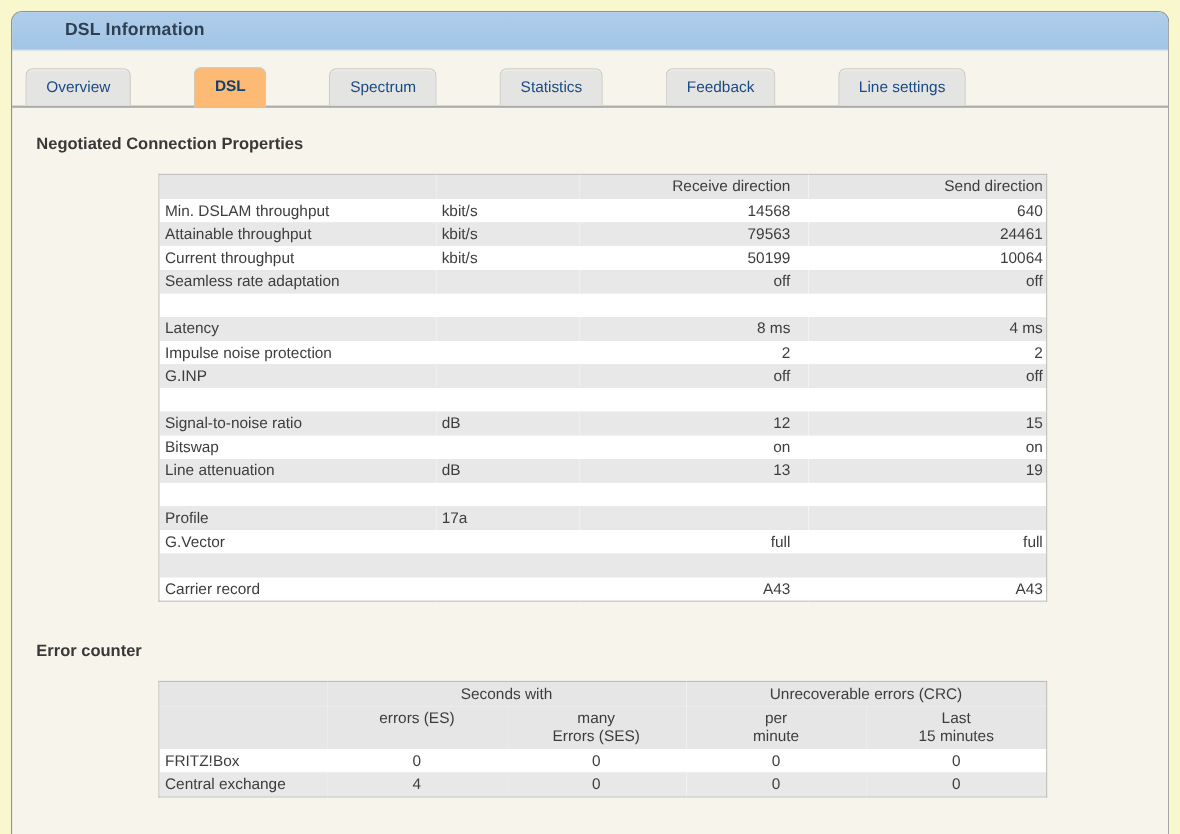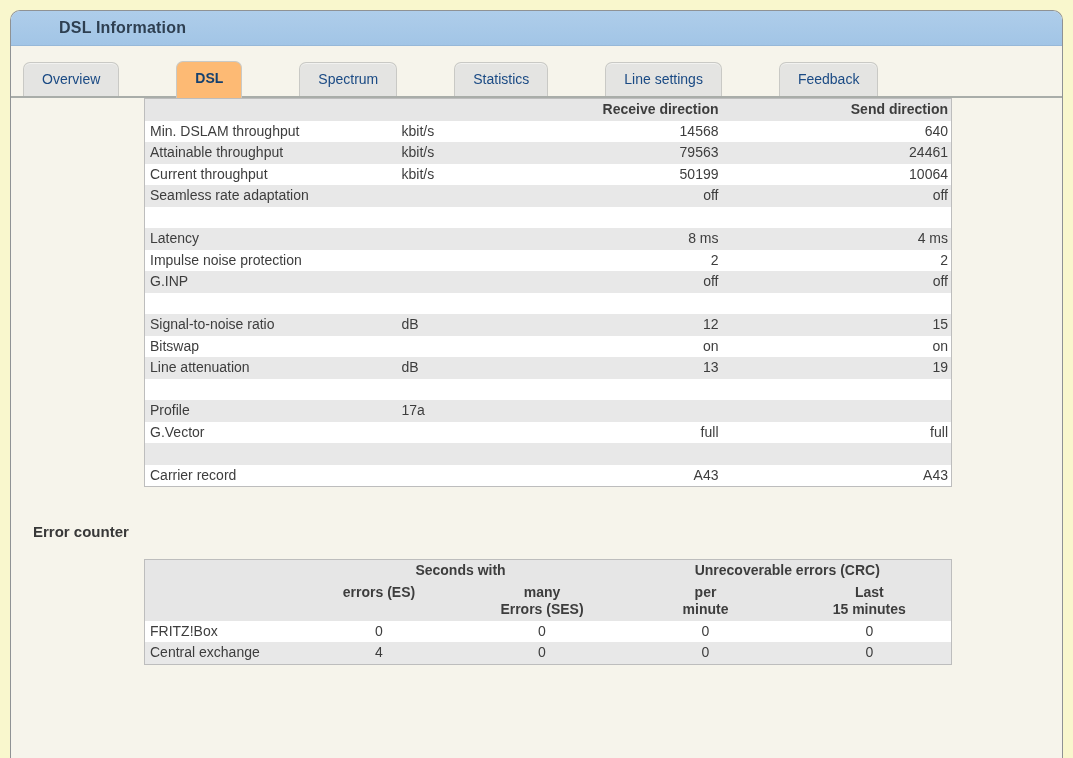--- a/index.html
+++ b/index.html
@@ -83,21 +83,21 @@
     table-layout: fixed;
   }
   .grid td {
     padding: 2px 5px;
     line-height: 17.5px;
     white-space: nowrap;
     overflow: hidden;
   }
   .grid thead td {
     background: #e6e6e6;
-    font-weight: bold;
+    font-weight: normal;
   }
   .grid tbody tr:nth-child(even) td { background: #e8e8e8; }
   .c-num { text-align: right; padding-right: 16px !important; }
   .c-send { padding-right: 3px !important; }
   .c-center { text-align: center; }
   .pre { white-space: pre-line !important; }
   .top-align td { vertical-align: top; }
   tr.spacer td { height: 17.5px; }
 </style>
 </head>
@@ -107,24 +107,25 @@
 
   <div class="titlebar">
     <span class="title">DSL Information</span>
   </div>
 
   <div class="tabs">
     <div class="tab">Overview</div>
     <div class="tab active">DSL</div>
     <div class="tab">Spectrum</div>
     <div class="tab">Statistics</div>
+    <div class="tab">Feedback</div>
     <div class="tab">Line settings</div>
-    <div class="tab">Feedback</div>
   </div>
 
+  <div class="section-heading">Negotiated Connection Properties</div>
 
   <table class="grid">
     <colgroup>
         <col style="width:252px">
         <col style="width:130px">
         <col style="width:208px">
         <col style="width:217px">
       </colgroup>
     <thead>
       <tr>

